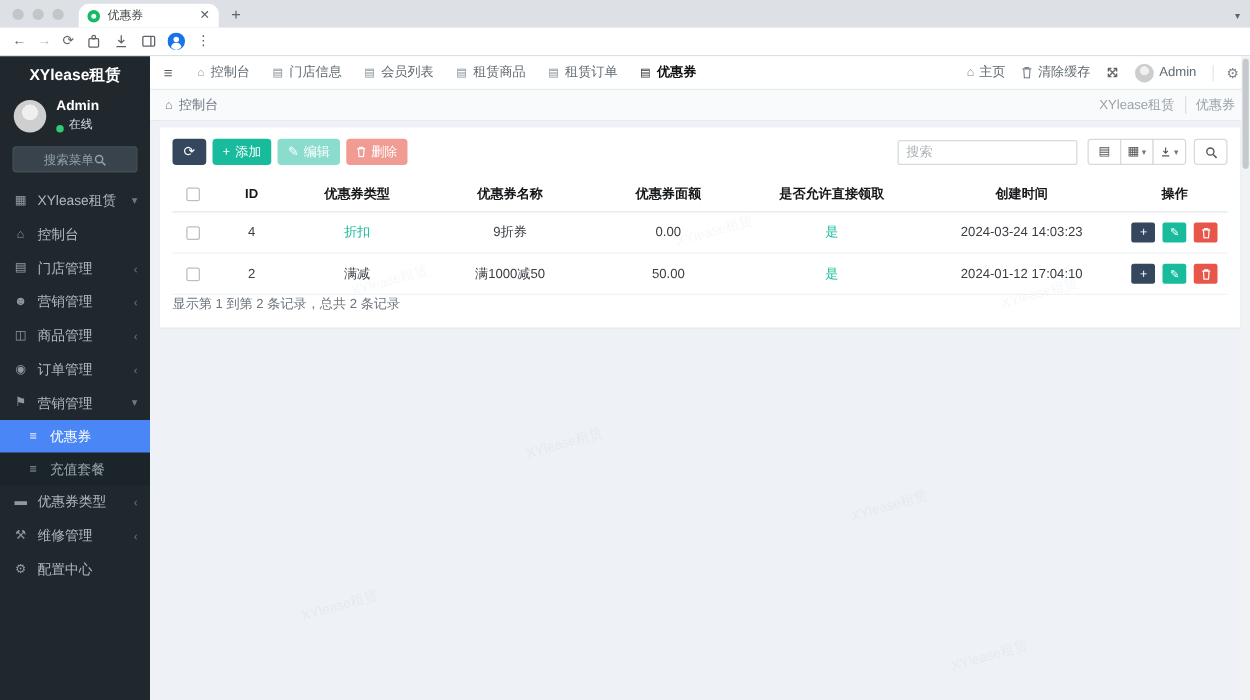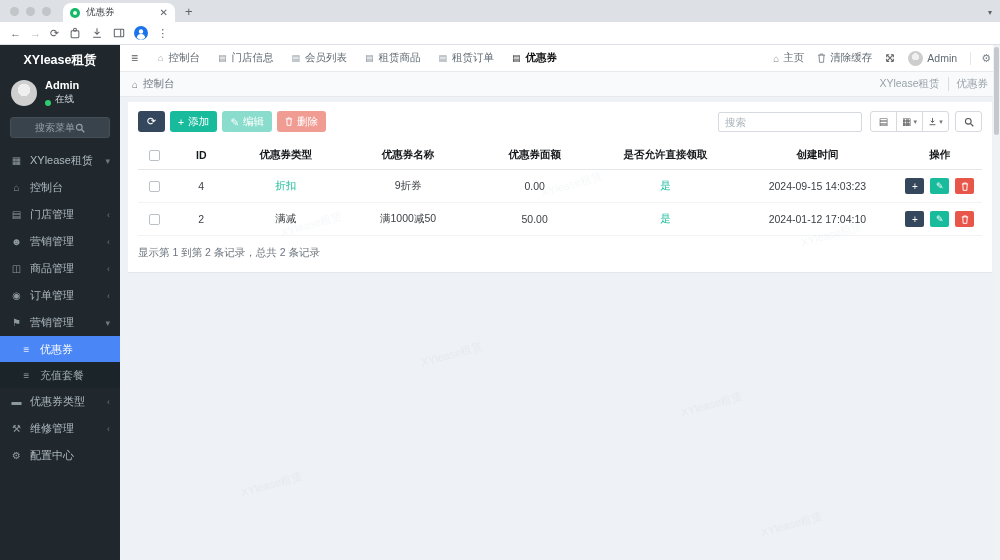--- a/index.html
+++ b/index.html
@@ -106,21 +106,21 @@
   table { width:100%; border-collapse:collapse; font-size:10.5px; margin-top:9px; table-layout:fixed; }
   th { font-weight:bold; color:#15181b; padding:7px 3px; border-bottom:1px solid #e4e8eb; text-align:center; }
   td { padding:8px 3px; border-bottom:1px solid #f1f3f4; text-align:center; color:#3a3f44; }
   .cb { width:11px; height:11px; border:1px solid #b9c0c6; border-radius:2px; background:#fff; display:inline-block; vertical-align:middle; }
   .c-green { color:#1abc9c; }
   .op { width:19px; height:16px; border:none; border-radius:2px; color:#fff; display:inline-flex;
     align-items:center; justify-content:center; margin:0 1.5px; font-size:10px; vertical-align:middle; }
   .op-detail { background:#35475c; }
   .op-edit { background:#18bc9c; font-size:9px; }
   .op-del { background:#e8564a; }
-  .summary { margin-top:10px; font-size:10.5px; color:#6c757d; }
+  .summary { font-size:10.5px; color:#6c757d; }
 
   
   .vscroll { position:absolute; right:0; top:45px; width:7px; height:515px; background:#f1f2f4; }
   .vthumb { position:absolute; top:2px; left:1px; width:5px; height:88px; border-radius:3px; background:#c5c9cd; }
 
   
   .wm { position:absolute; font-size:11px; color:#4a6a8a; opacity:.05; transform:rotate(-16deg);
     white-space:nowrap; pointer-events:none; }
   svg { display:block; }
 </style>
@@ -387,21 +387,21 @@
               </tr>
             </thead>
             <tbody>
               <tr>
                 <td><span class="cb"></span></td>
                 <td>4</td>
                 <td class="c-green">折扣</td>
                 <td>9折券</td>
                 <td>0.00</td>
                 <td class="c-green">是</td>
-                <td>2024-09-15 14:03:23</td>
+                <td>2024-03-24 14:03:23</td>
                 <td>
                   <button class="op op-detail">
                       <span>+</span>
                     </button>
                   <button class="op op-edit">
                       <span>✎</span>
                     </button>
                   <button class="op op-del">
                     <svg width="8" height="9" viewBox="0 0 12 14">
                         <path d="M1 3h10M4 3V1.5h4V3M2.5 3l.7 10h5.6l.7-10" fill="none" stroke="#fff" stroke-width="1.5"></path>

